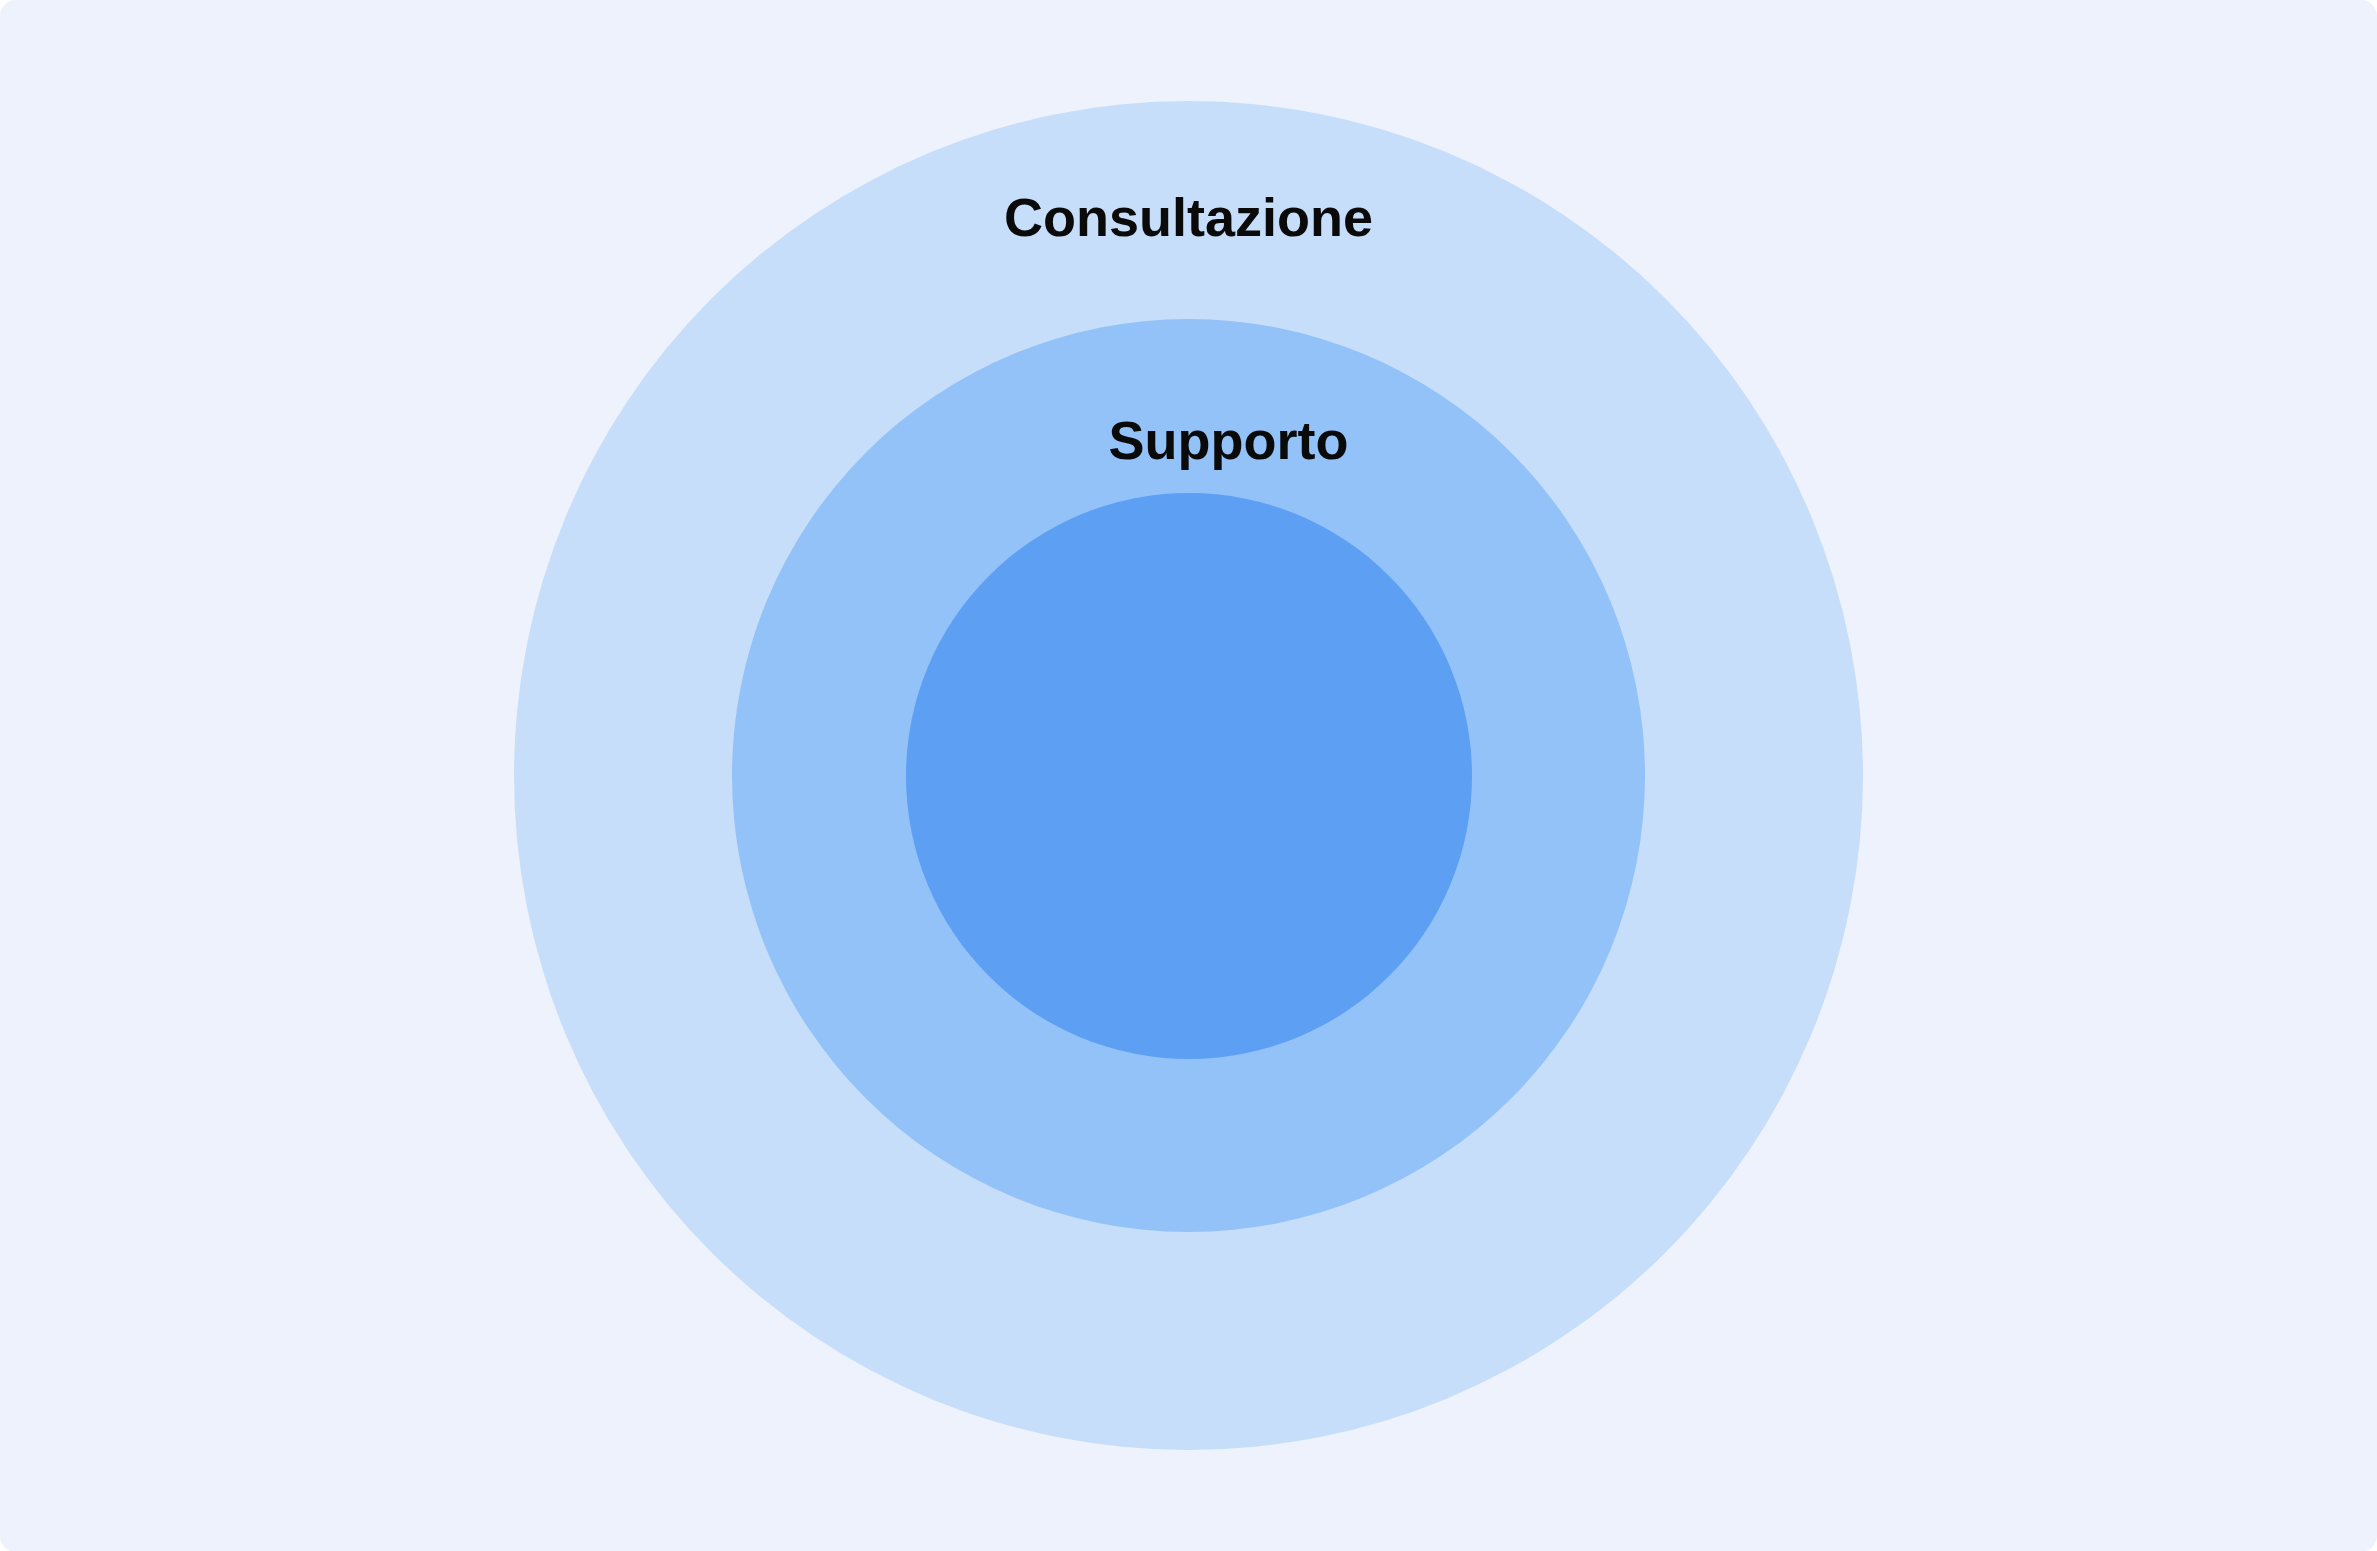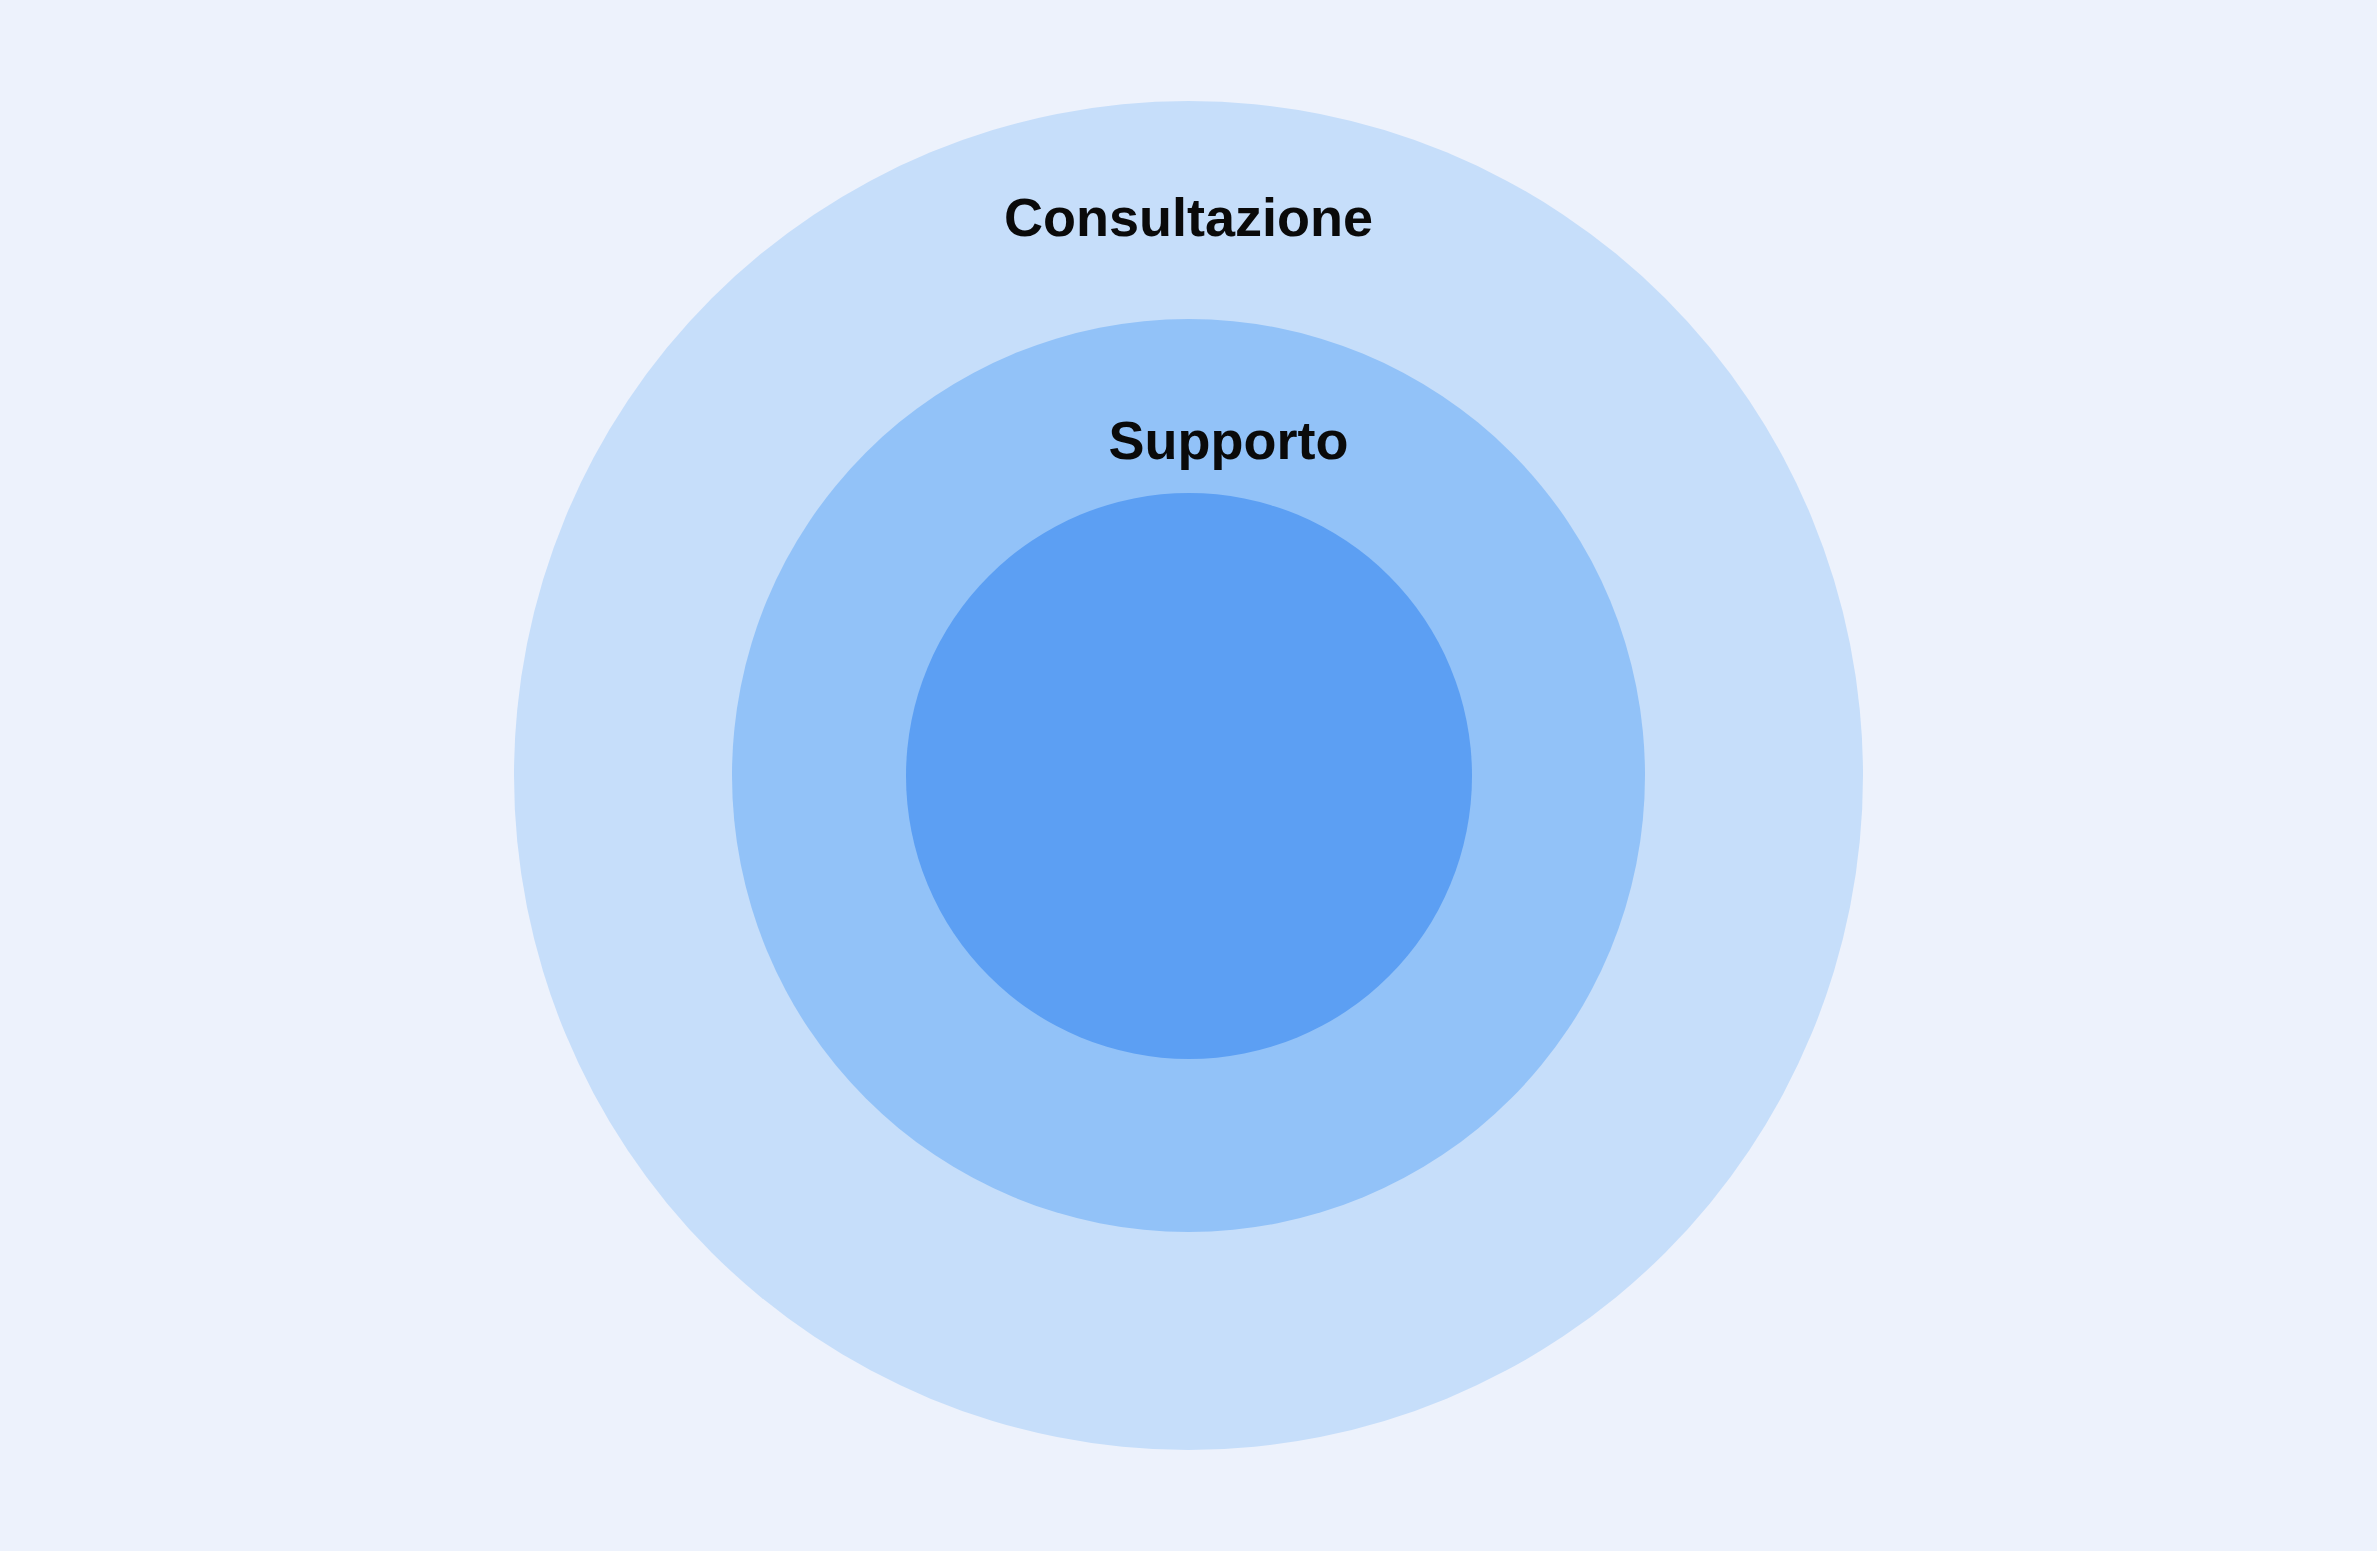--- a/index.html
+++ b/index.html
@@ -6,20 +6,21 @@
     margin: 0;
     padding: 0;
   }
   .canvas {
     position: relative;
     width: 2377px;
     height: 1552px;
     background: #EDF2FC;
     overflow: hidden;
     font-family: "Liberation Sans", sans-serif;
+    border-radius: 16px;
   }
   .circle {
     position: absolute;
     border-radius: 50%;
   }
   .circle-outer {
     left: 514px;
     top: 101px;
     width: 1349px;
     height: 1349px;

